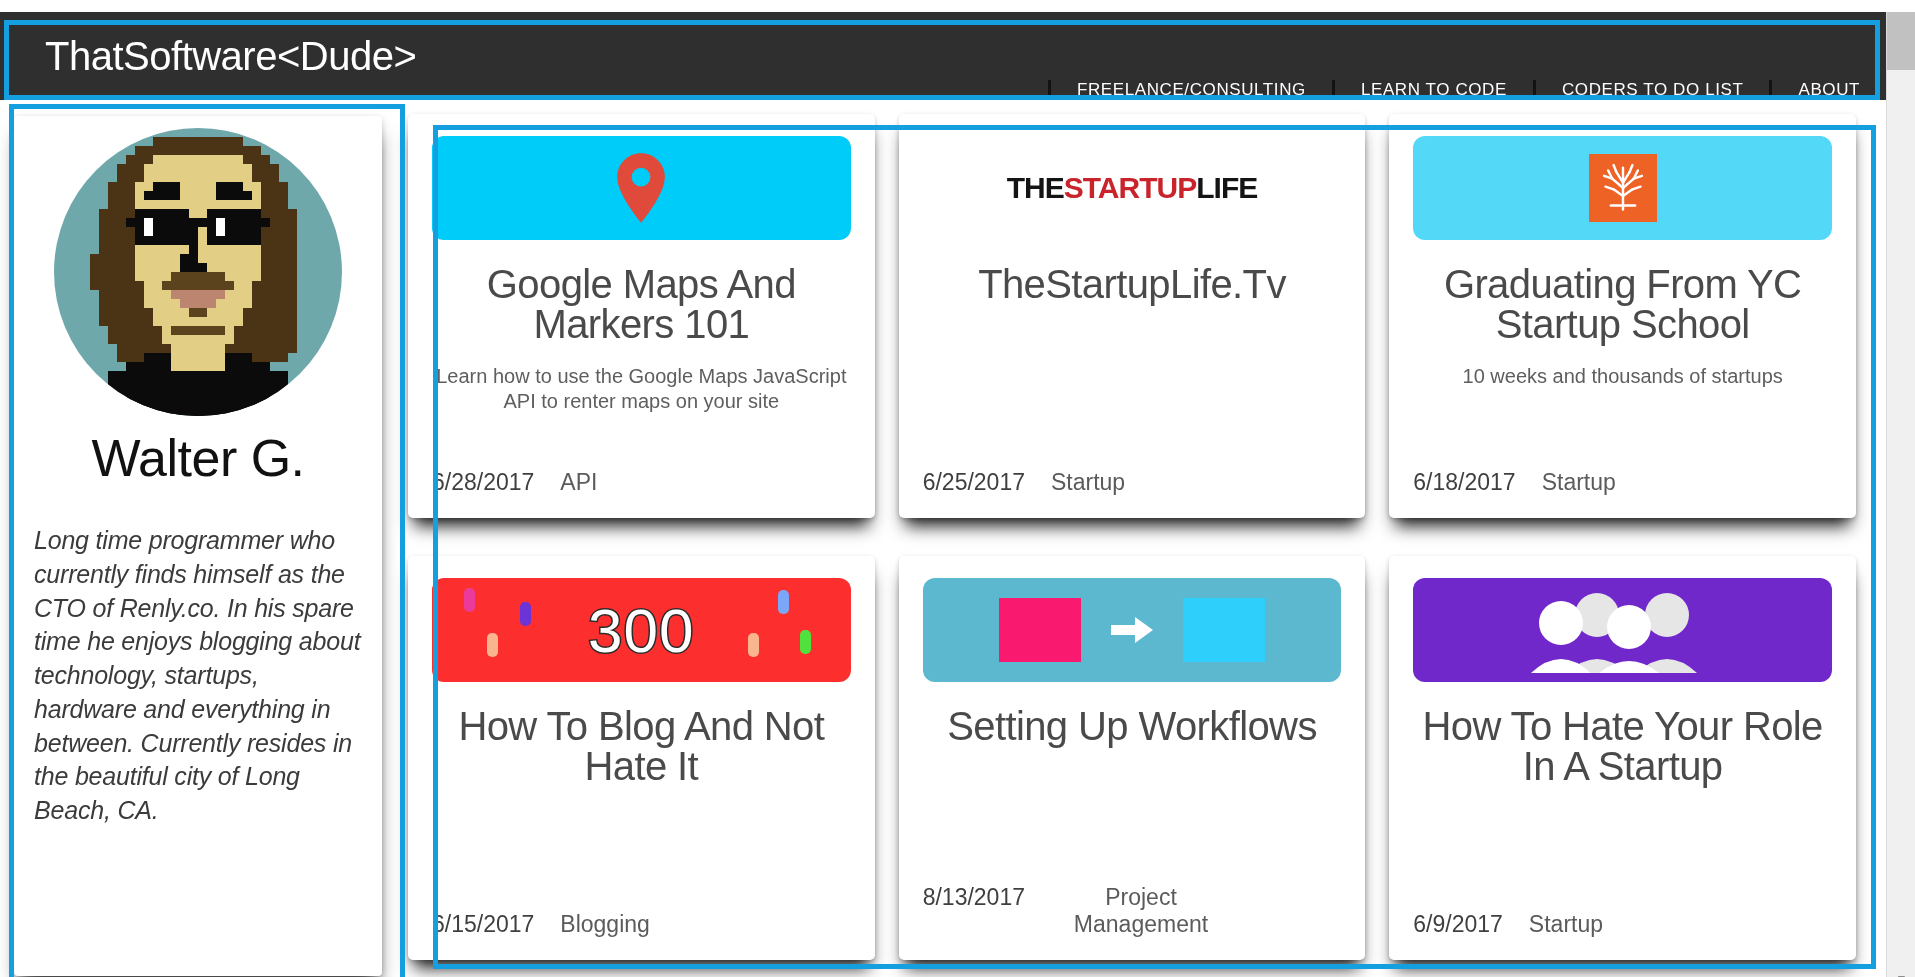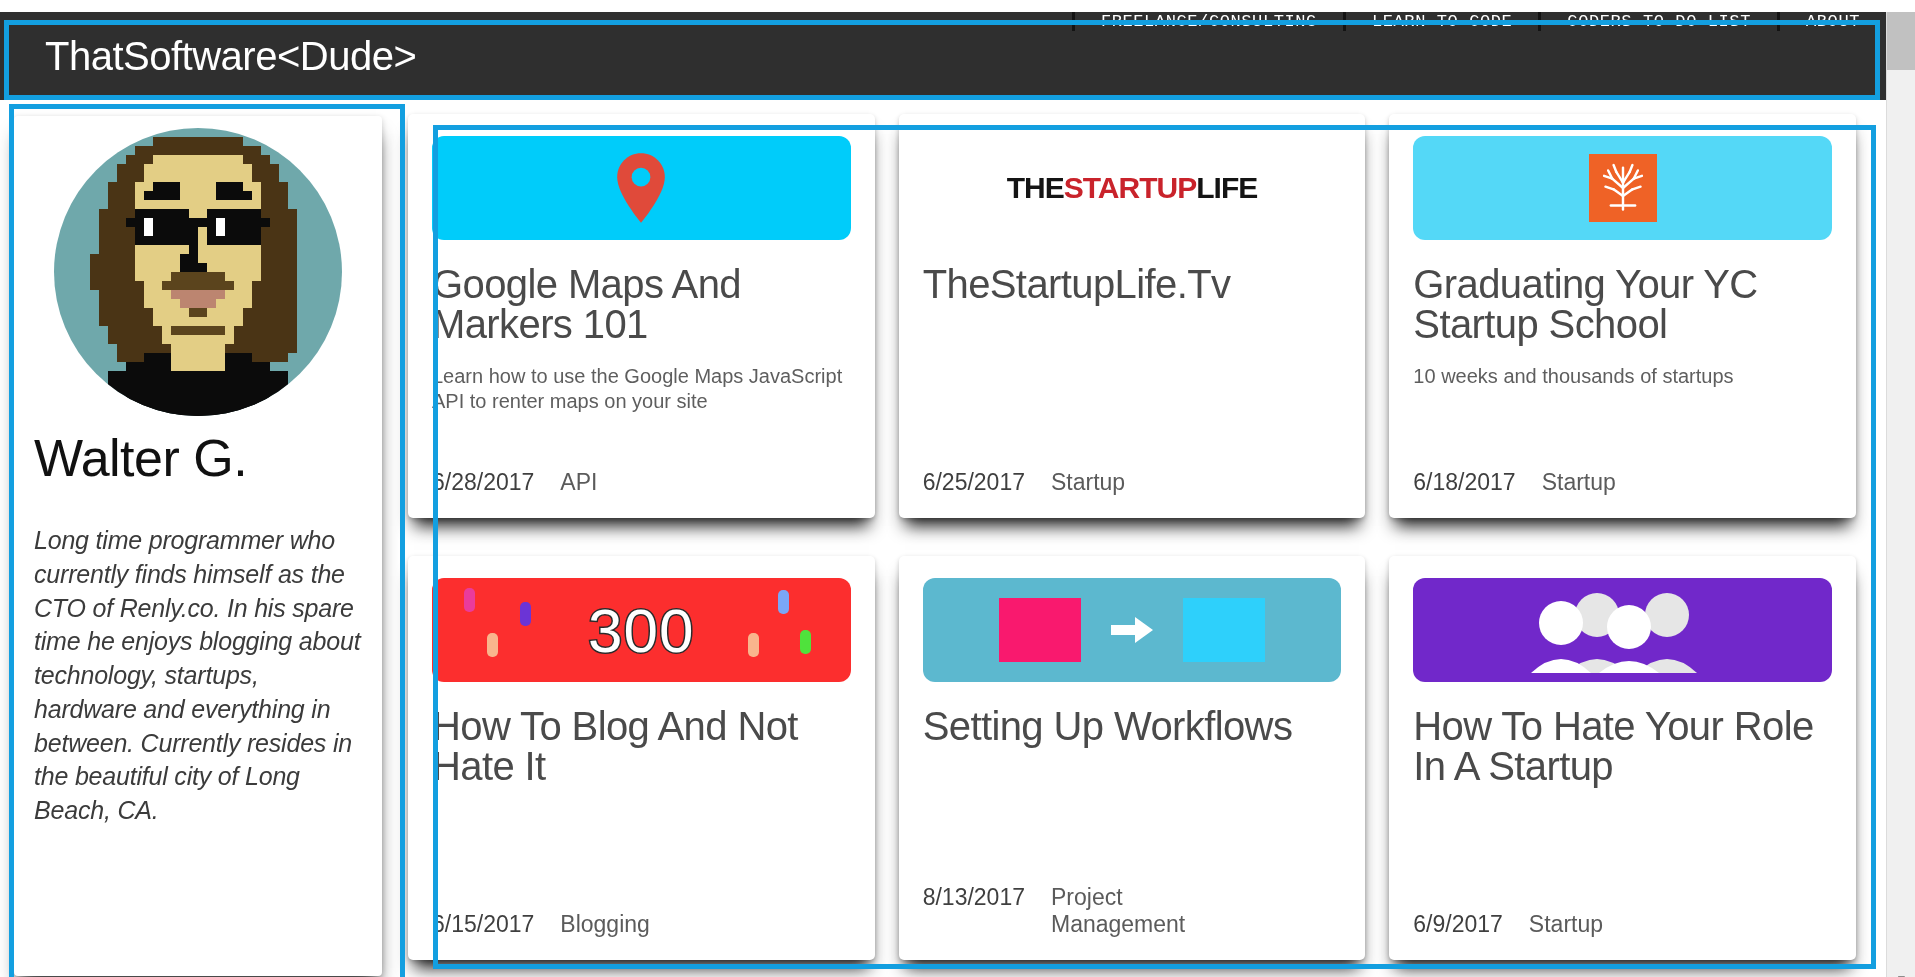--- a/index.html
+++ b/index.html
@@ -33,24 +33,23 @@
     min-width: 835px;
   }
   .brand-text {
     color: #ffffff;
     font-size: 40px;
     font-weight: 400;
     letter-spacing: -0.5px;
     white-space: nowrap;
   }
   .nav {
-    display: flex; align-items: flex-start;
+    display: flex; align-items: flex-end;
     flex: 1 1 auto;
     justify-content: flex-end;
-    font-family: Liberation Mono, monospace;
   }
   .nav-item {
     display: flex; align-items: center; justify-content: center;
     color: #ffffff;
     font-size: 17px;
     letter-spacing: 0.6px;
     white-space: nowrap;
     padding: 0 26px;
     border-left: 3px solid #131313;
     cursor: pointer;
@@ -79,21 +78,21 @@
     padding: 12px 20px 10px 20px;
     min-height: 860px;
   }
   .avatar-wrap {
     width: 288px; height: 288px;
     margin: 0 auto;
     position: relative;
   }
   .avatar-wrap svg { display: block; width: 288px; height: 288px; }
   .profile-name {
-    text-align: left;
+    text-align: center;
     font-size: 52px;
     font-weight: 400;
     color: #111111;
     margin-top: 12px;
     letter-spacing: -0.5px;
   }
   .profile-bio {
     margin-top: 36px;
     font-size: 25px;
     line-height: 1.35;
@@ -115,20 +114,21 @@
     position: relative;
     background: #ffffff;
     border-radius: 5px;
     box-shadow: 0 14px 16px -6px rgba(0,0,0,0.88), 0 2px 5px rgba(0,0,0,0.2);
     height: 404px;
     padding: 22px 24px 0 24px;
     display: flex;
     flex-direction: column;
     cursor: pointer;
     overflow: hidden;
+    text-align: center;
   }
   .post-banner {
     height: 104px;
     border-radius: 12px;
     display: flex;
     align-items: center;
     justify-content: center;
     flex: 0 0 auto;
     position: relative;
     overflow: hidden;
@@ -382,21 +382,21 @@
                 <path d="M13 21 L7 19"></path>
                   <path d="M27 21 L33 19"></path>
                 <path d="M15 8 L13 3"></path>
                   <path d="M25 8 L27 3"></path>
                 <path d="M20 16 L20 5"></path>
                 <path d="M11 33 H29"></path>
               </g>
             </svg>
           </span>
         </div>
-        <h2 class="post-title">Graduating Your YC Startup School</h2>
+        <h2 class="post-title">Graduating From YC Startup School</h2>
         <p class="post-desc">10 weeks and thousands of startups</p>
         <div class="post-meta">
           <span class="date">6/18/2017</span>
           <span class="cat">Startup</span>
         </div>
       </article>
 
       <article class="post-card">
         <div class="post-banner" style="background:#fc2e2e;">
           <span class="confetti" style="background:#ea3b9b; left:32px; top:10px;"></span>

